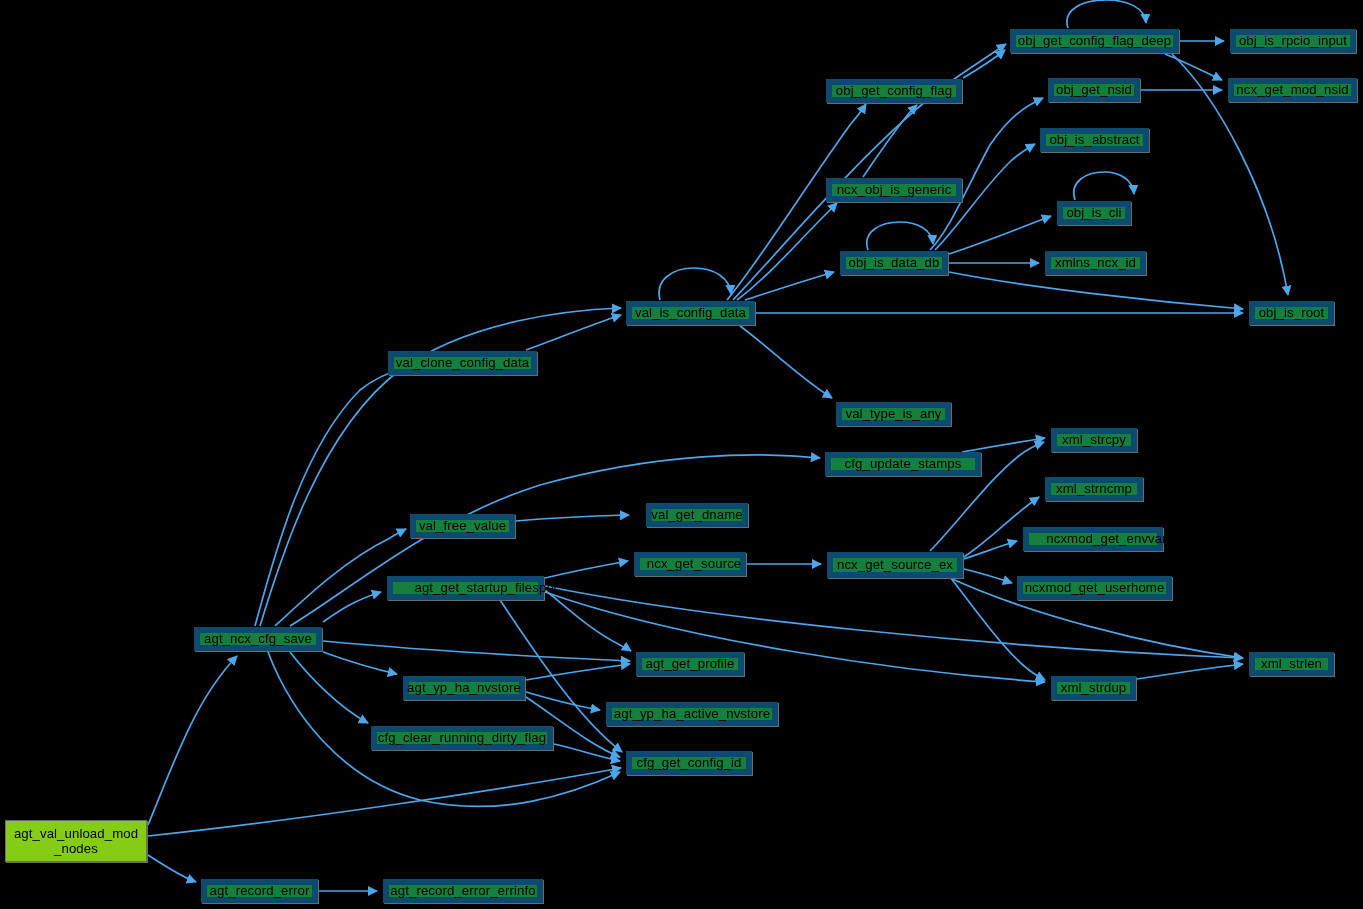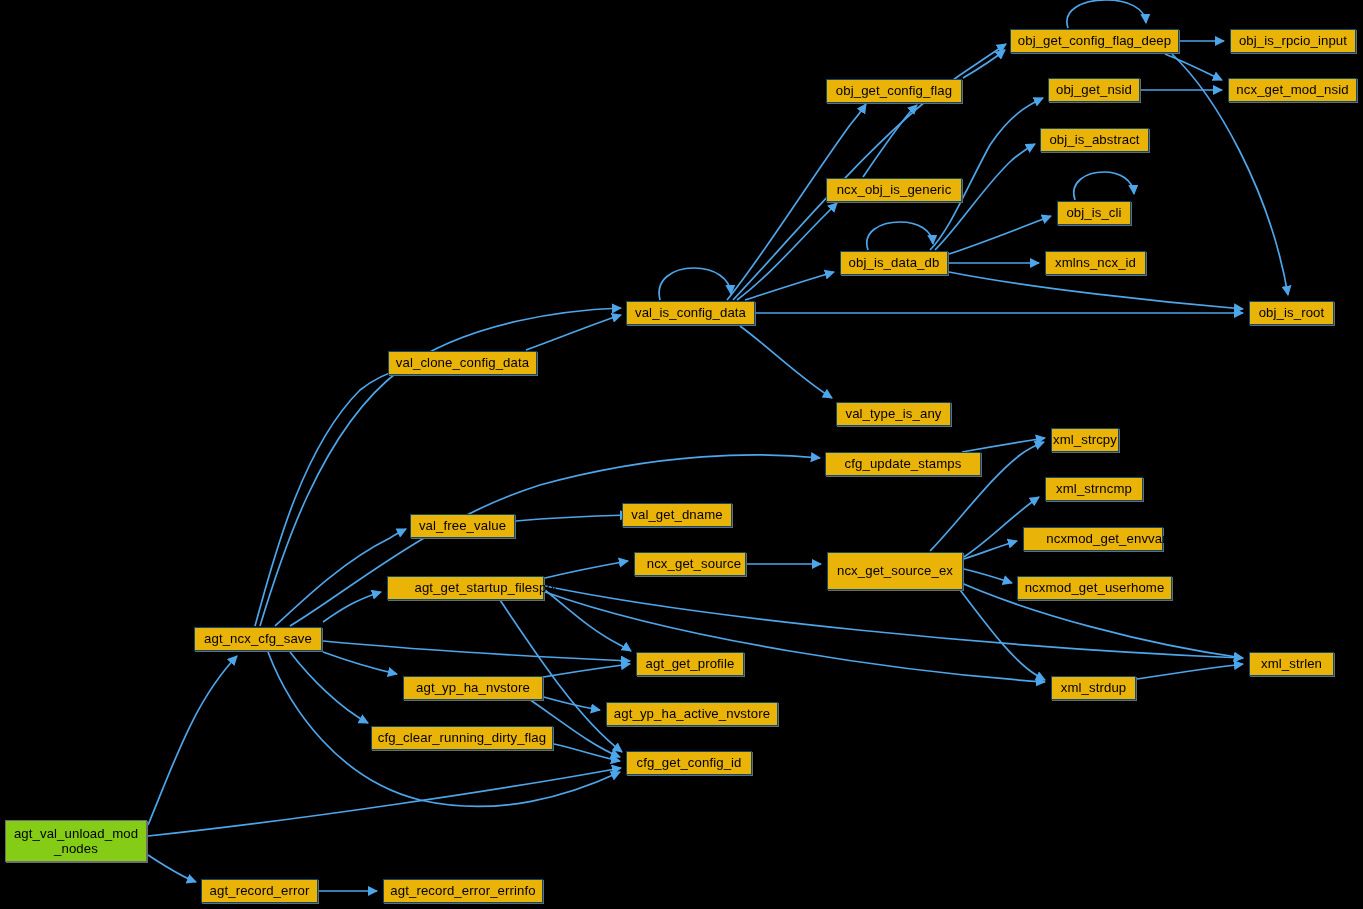--- a/index.html
+++ b/index.html
@@ -20,22 +20,22 @@
     position: absolute;
     left: 0;
     top: 0;
     width: 1363px;
     height: 909px;
     pointer-events: none;
   }
   .node {
     position: absolute;
     box-sizing: border-box;
-    background: #eab308;
-    border: 1px solid #0c4a6e;
+    background: #15803d;
+    border: 6px solid #0c4a6e;
     color: #000000;
     font-size: 13.2px;
     line-height: 1.15;
     display: flex;
     align-items: center;
     justify-content: center;
     text-align: center;
     white-space: pre;
     letter-spacing: 0.1px;
     box-shadow: 1px 1px 0 0 #6b6b6b;
@@ -115,42 +115,42 @@
   </svg>
   <div id="node-layer">
       <div class="node root" style="left: 5px; top: 820px; width: 142px; height: 42px;">agt_val_unload_mod
 _nodes</div>
       <div class="node" style="left: 194px; top: 627px; width: 128px; height: 24px;">agt_ncx_cfg_save</div>
       <div class="node" style="left: 201px; top: 879px; width: 117px; height: 24px;">agt_record_error</div>
       <div class="node" style="left: 383px; top: 879px; width: 160px; height: 24px;">agt_record_error_errinfo</div>
       <div class="node" style="left: 388px; top: 351px; width: 149px; height: 24px;">val_clone_config_data</div>
       <div class="node" style="left: 410px; top: 514px; width: 105px; height: 24px;">val_free_value</div>
       <div class="node" style="left: 387px; top: 576px; width: 157px; height: 24px; padding-left: 44px;">agt_get_startup_filespec</div>
-      <div class="node" style="left: 403px; top: 676px; width: 140px; height: 24px;">agt_yp_ha_nvstore</div>
+      <div class="node" style="left: 403px; top: 676px; width: 122px; height: 24px;">agt_yp_ha_nvstore</div>
       <div class="node" style="left: 371px; top: 726px; width: 182px; height: 24px;">cfg_clear_running_dirty_flag</div>
-      <div class="node" style="left: 622px; top: 503px; width: 110px; height: 24px;">val_get_dname</div>
+      <div class="node" style="left: 646px; top: 503px; width: 102px; height: 24px;">val_get_dname</div>
       <div class="node" style="left: 634px; top: 552px; width: 112px; height: 24px; padding-left: 8px;">ncx_get_source</div>
       <div class="node" style="left: 636px; top: 652px; width: 108px; height: 24px;">agt_get_profile</div>
       <div class="node" style="left: 606px; top: 702px; width: 172px; height: 24px;">agt_yp_ha_active_nvstore</div>
       <div class="node" style="left: 626px; top: 751px; width: 126px; height: 24px;">cfg_get_config_id</div>
       <div class="node" style="left: 626px; top: 301px; width: 129px; height: 24px;">val_is_config_data</div>
       <div class="node" style="left: 836px; top: 402px; width: 115px; height: 24px;">val_type_is_any</div>
       <div class="node" style="left: 825px; top: 452px; width: 156px; height: 24px;">cfg_update_stamps</div>
-      <div class="node" style="left: 827px; top: 552px; width: 136px; height: 38px;">ncx_get_source_ex</div>
+      <div class="node" style="left: 827px; top: 552px; width: 136px; height: 26px;">ncx_get_source_ex</div>
       <div class="node" style="left: 826px; top: 79px; width: 136px; height: 24px;">obj_get_config_flag</div>
       <div class="node" style="left: 826px; top: 178px; width: 136px; height: 24px;">ncx_obj_is_generic</div>
       <div class="node" style="left: 840px; top: 251px; width: 108px; height: 24px;">obj_is_data_db</div>
       <div class="node" style="left: 1010px; top: 29px; width: 169px; height: 24px;">obj_get_config_flag_deep</div>
       <div class="node" style="left: 1048px; top: 78px; width: 92px; height: 24px;">obj_get_nsid</div>
       <div class="node" style="left: 1040px; top: 128px; width: 109px; height: 24px;">obj_is_abstract</div>
       <div class="node" style="left: 1057px; top: 201px; width: 74px; height: 24px;">obj_is_cli</div>
       <div class="node" style="left: 1045px; top: 251px; width: 101px; height: 24px;">xmlns_ncx_id</div>
       <div class="node" style="left: 1230px; top: 29px; width: 126px; height: 24px;">obj_is_rpcio_input</div>
       <div class="node" style="left: 1228px; top: 78px; width: 129px; height: 24px;">ncx_get_mod_nsid</div>
       <div class="node" style="left: 1249px; top: 301px; width: 85px; height: 24px;">obj_is_root</div>
-      <div class="node" style="left: 1051px; top: 428px; width: 68px; height: 24px;">xml_strcpy</div>
+      <div class="node" style="left: 1051px; top: 428px; width: 86px; height: 24px;">xml_strcpy</div>
       <div class="node" style="left: 1045px; top: 477px; width: 98px; height: 24px;">xml_strncmp</div>
       <div class="node" style="left: 1023px; top: 527px; width: 140px; height: 24px; padding-left: 27px;">ncxmod_get_envvar</div>
       <div class="node" style="left: 1017px; top: 576px; width: 155px; height: 24px;">ncxmod_get_userhome</div>
       <div class="node" style="left: 1051px; top: 676px; width: 85px; height: 24px;">xml_strdup</div>
       <div class="node" style="left: 1249px; top: 652px; width: 85px; height: 24px;">xml_strlen</div>
     </div>
 </div>
 
 </body></html>

